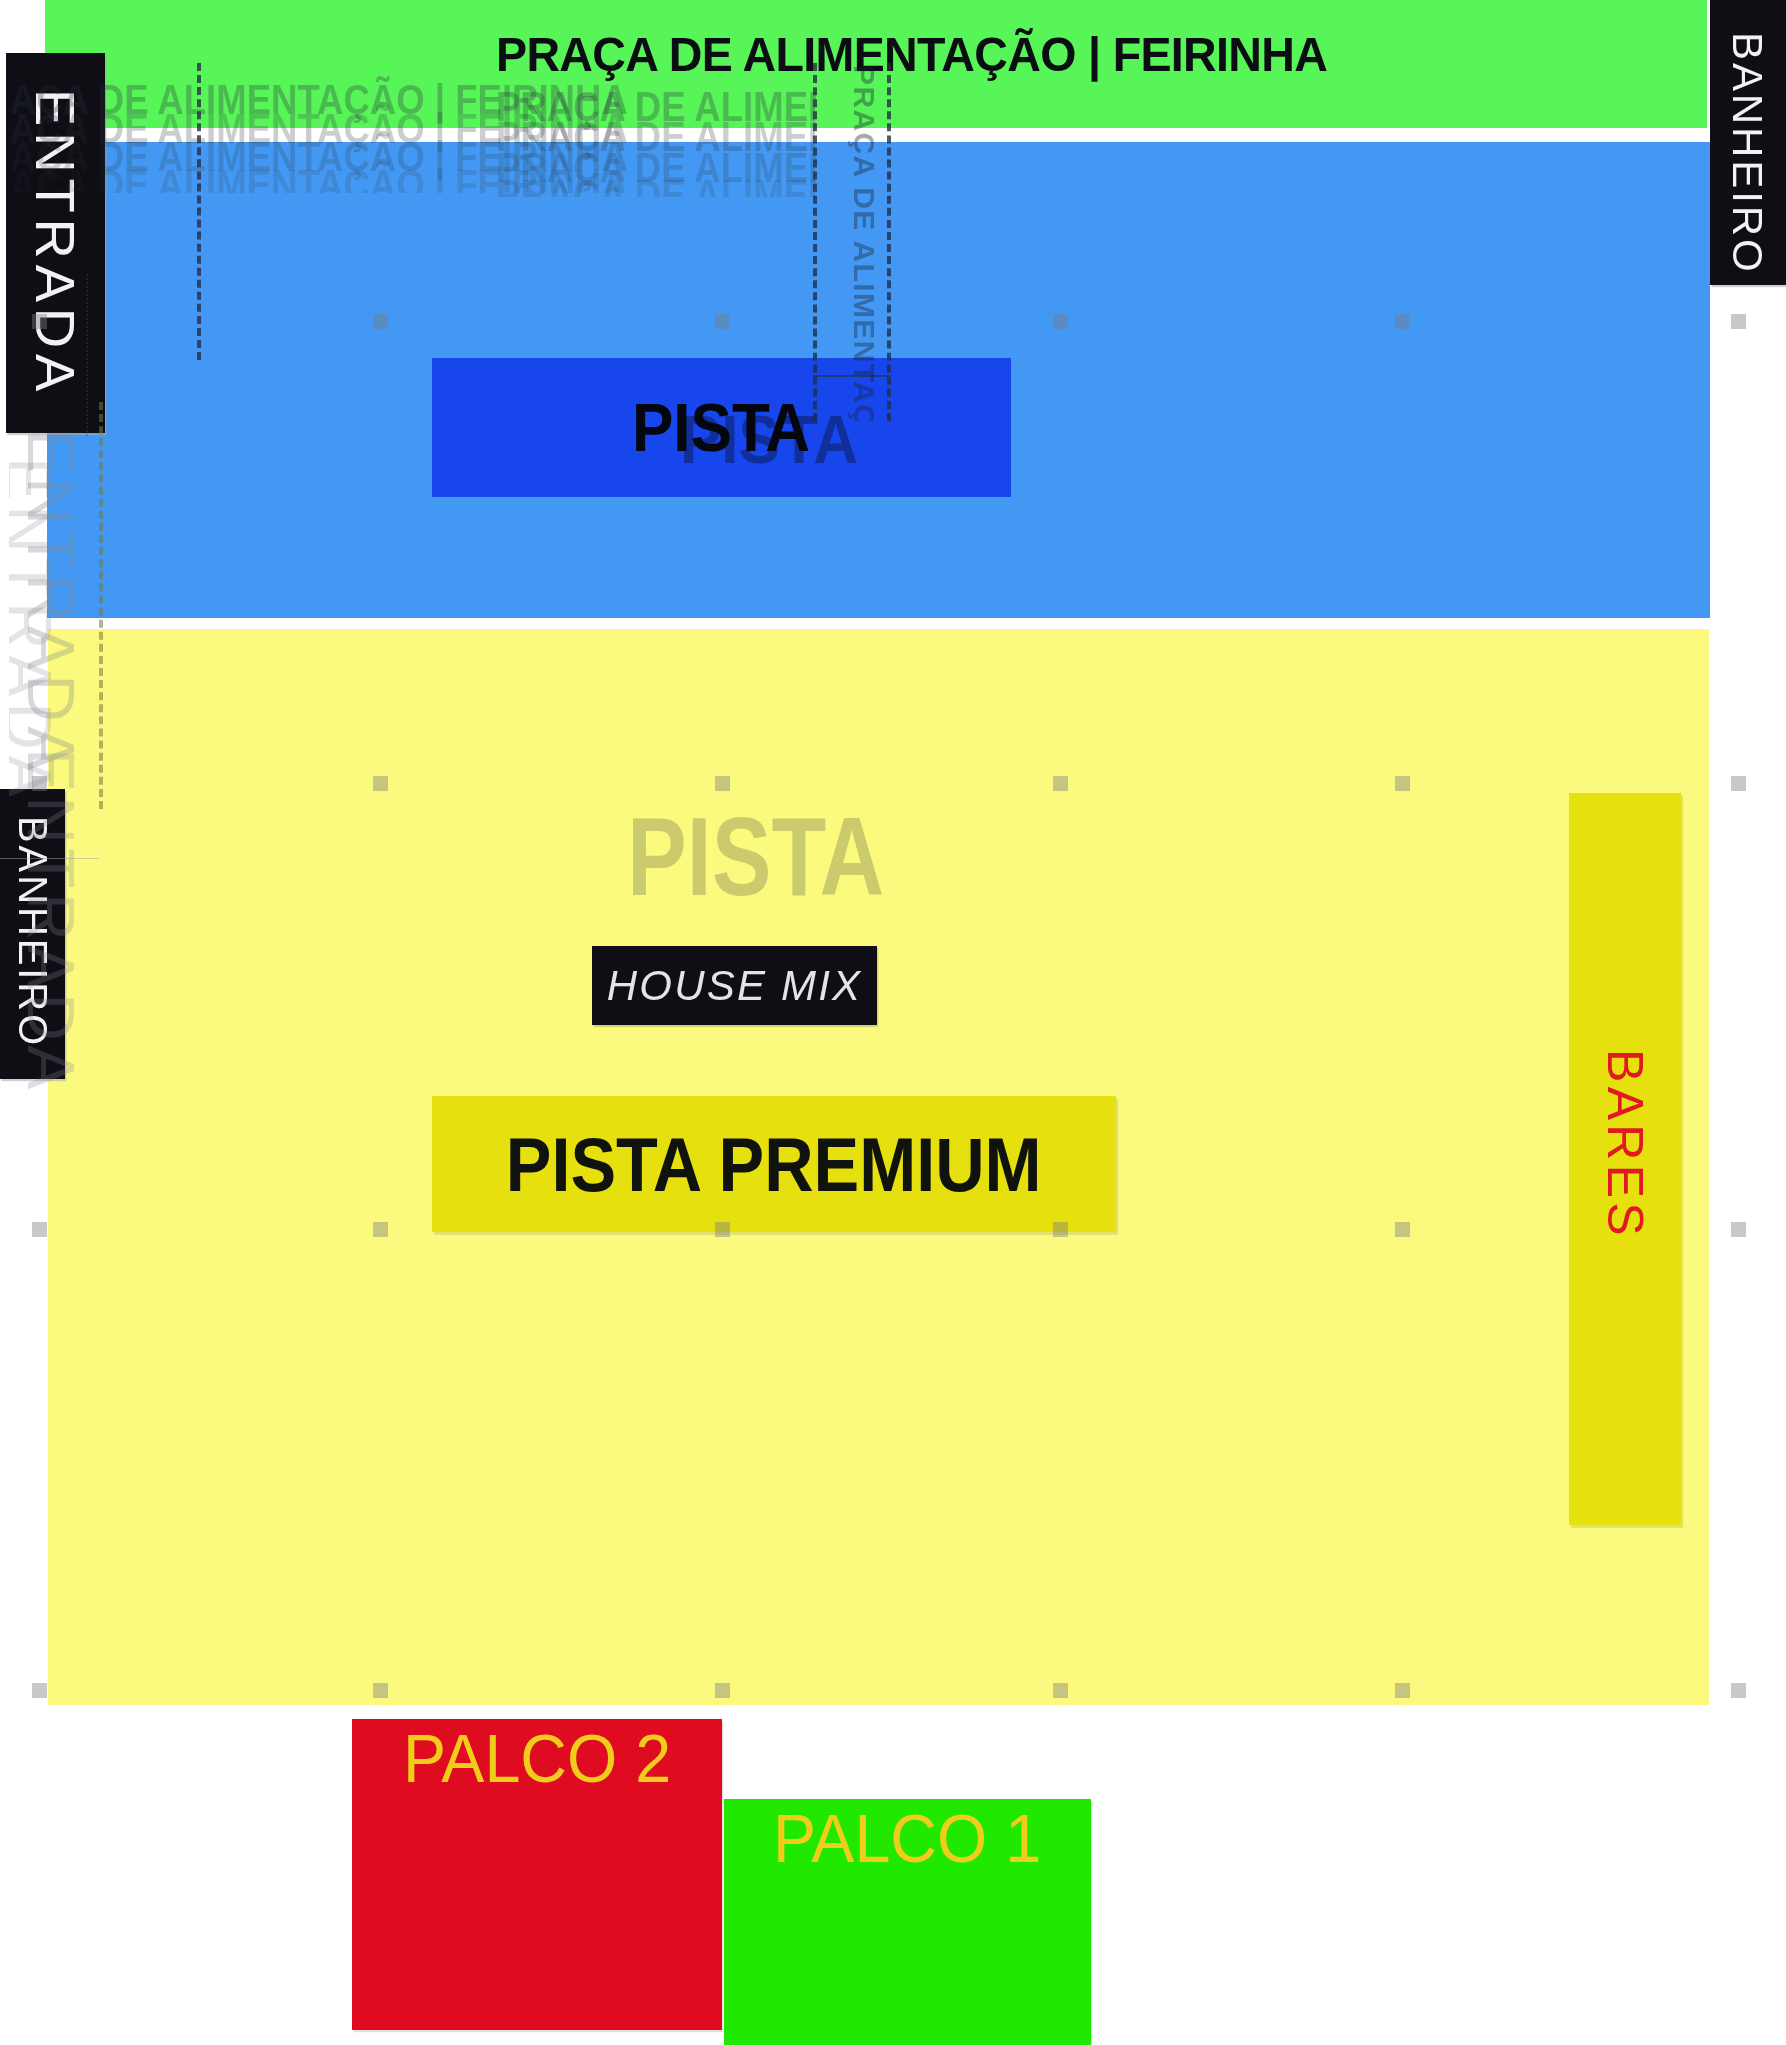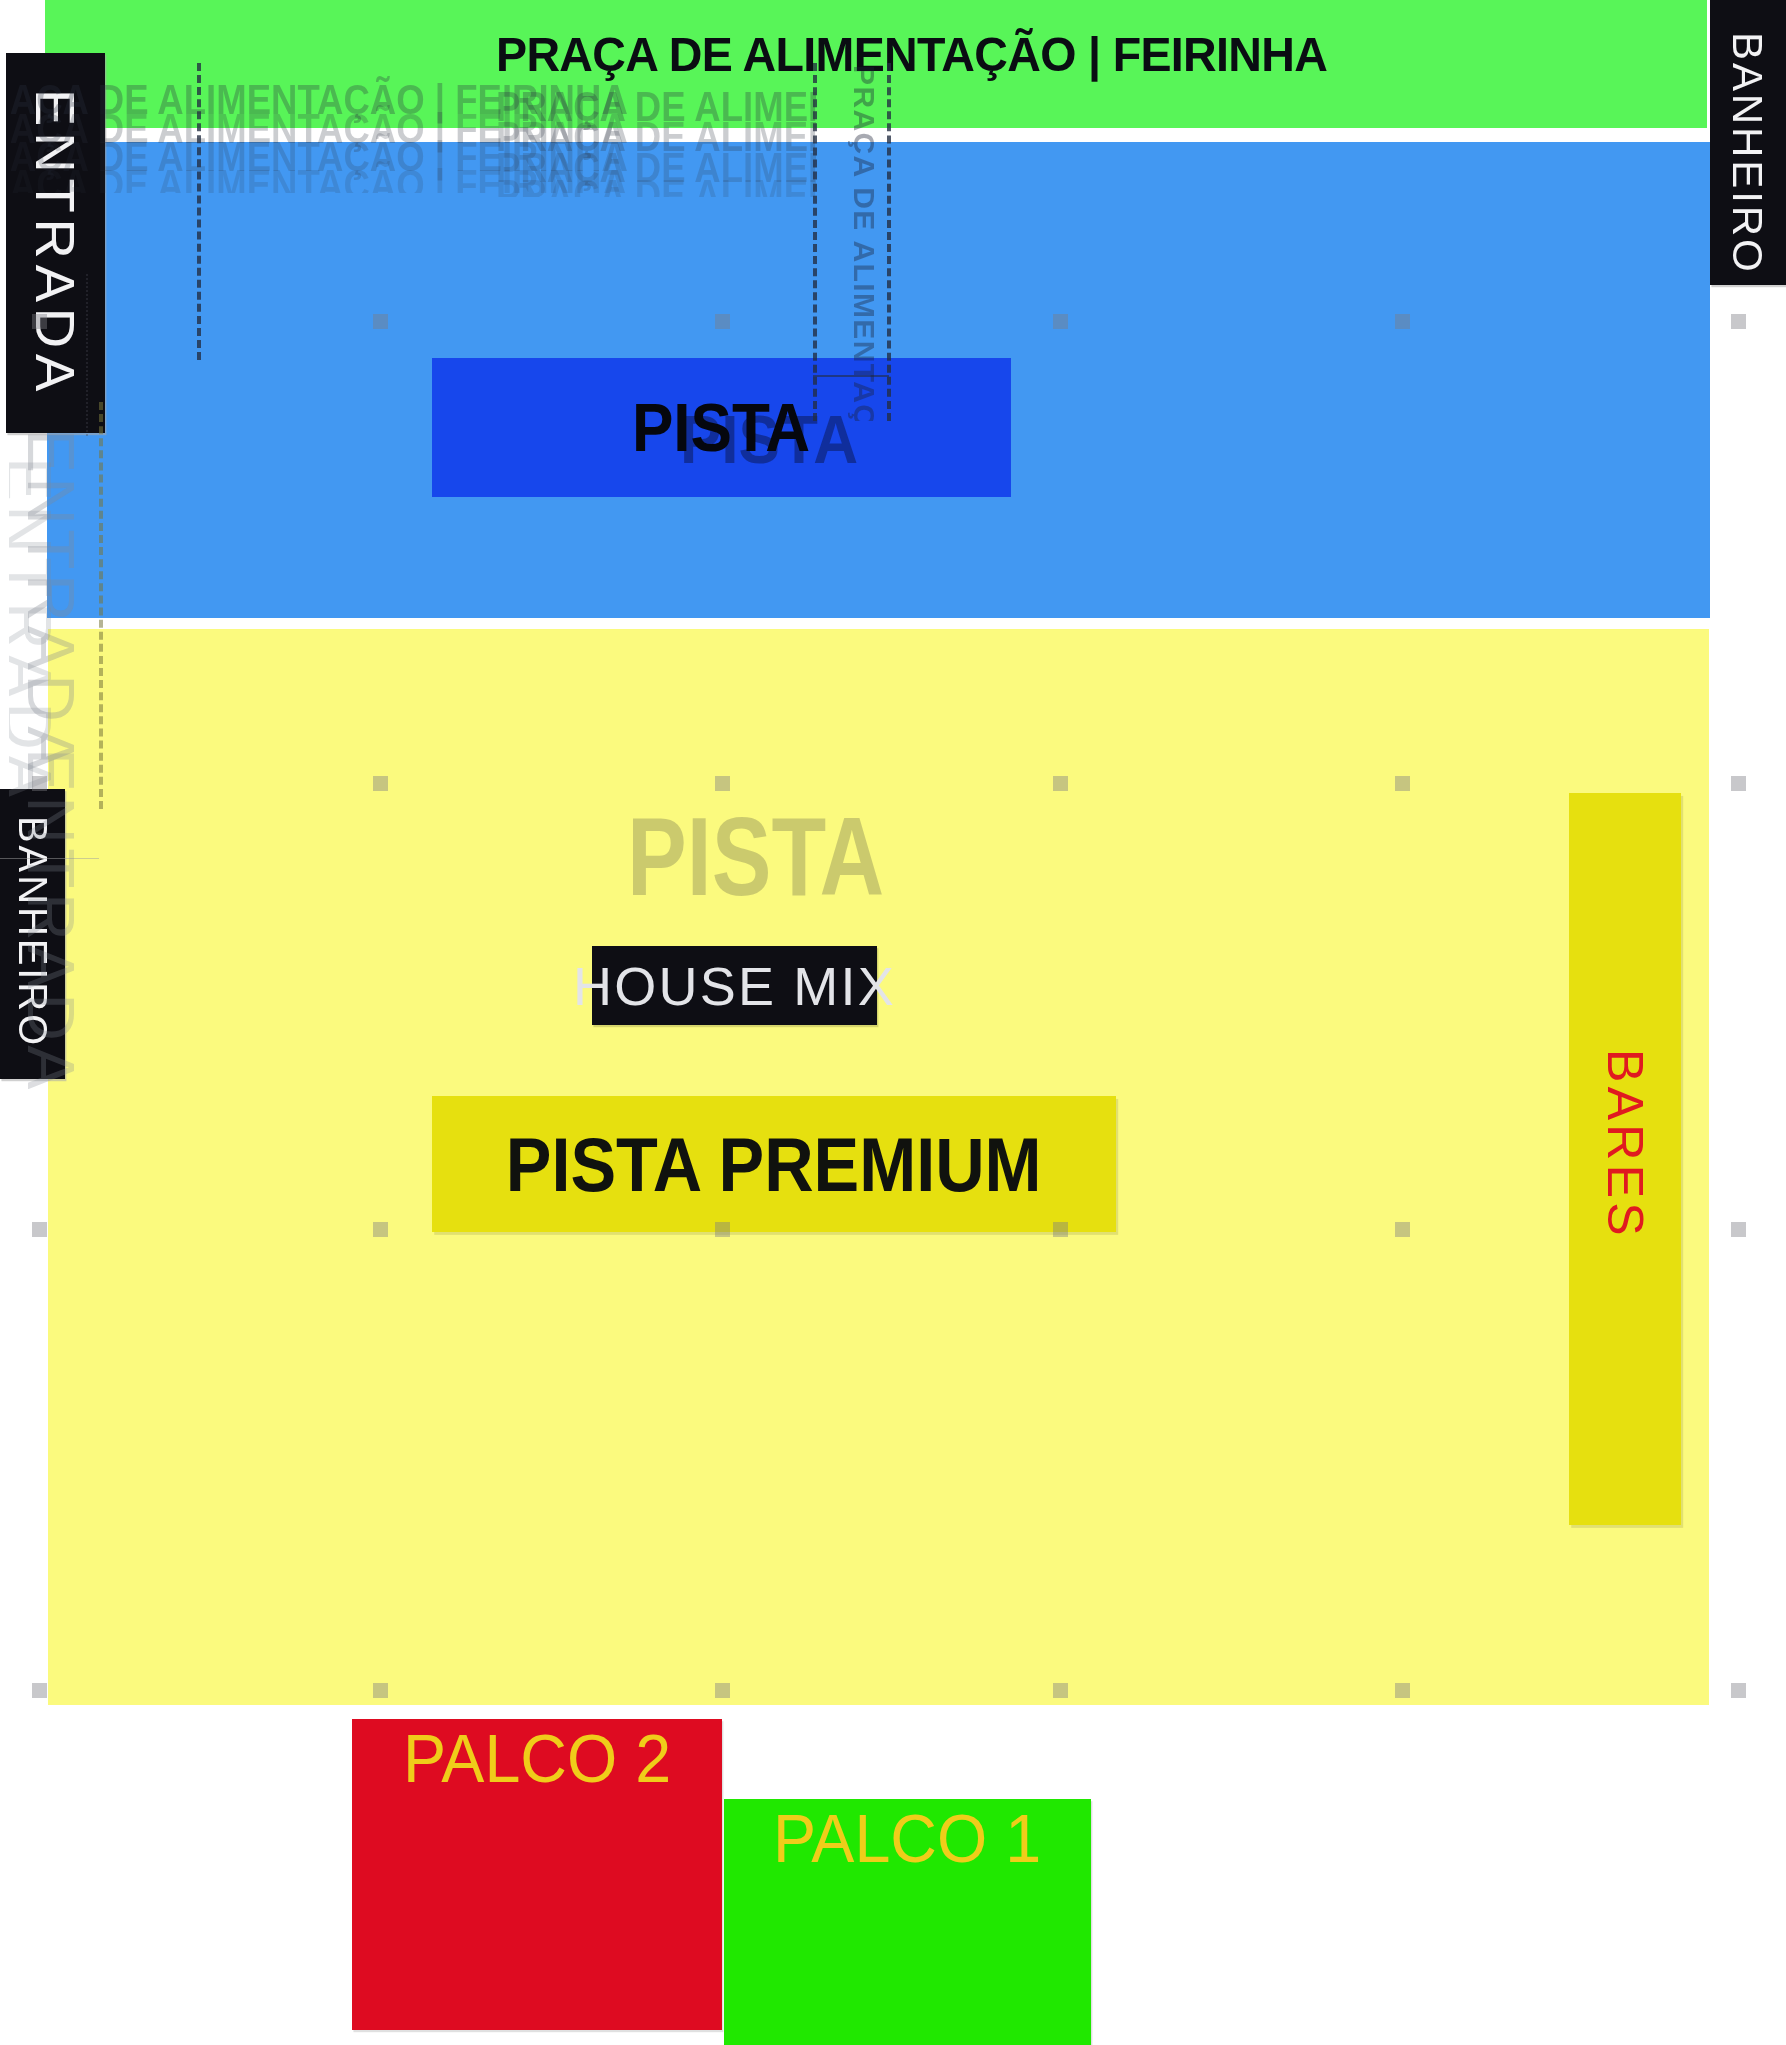--- a/index.html
+++ b/index.html
@@ -47,21 +47,21 @@
     display:flex;align-items:center;justify-content:center;z-index:10;
     box-shadow:1.4px 2.2px 0 rgba(0,0,0,.08);
   }
   .reserved-label{font-size:68px;color:#ffffff;letter-spacing:2.9px;transform:scaleX(.95);white-space:nowrap;}
   
   .housemix-box{
     left:592px;top:946px;width:285px;height:79px;background:var(--label-black);
     display:flex;align-items:center;justify-content:center;z-index:12;
     box-shadow:1.4px 2.2px 0 rgba(0,0,0,.15);
   }
-  .housemix-label{font-size:54px;color:#e3e4e8;letter-spacing:2.2px;white-space:nowrap;}
+  .housemix-label{font-size:42px;color:#e3e4e8;letter-spacing:2.2px;white-space:nowrap;font-style:italic;}
   
   .premium-box{
     left:432px;top:1096px;width:684px;height:136px;background:var(--accent-yellow);
     display:flex;align-items:center;justify-content:center;z-index:10;
     box-shadow:2.2px 2.9px 0 rgba(0,0,0,.10);
   }
   .premium-label{font-size:76px;font-weight:bold;color:#10120e;transform:scaleX(.9);white-space:nowrap;}
   
   .bares-box{
     left:1569px;top:793px;width:112px;height:732px;background:var(--accent-yellow);

